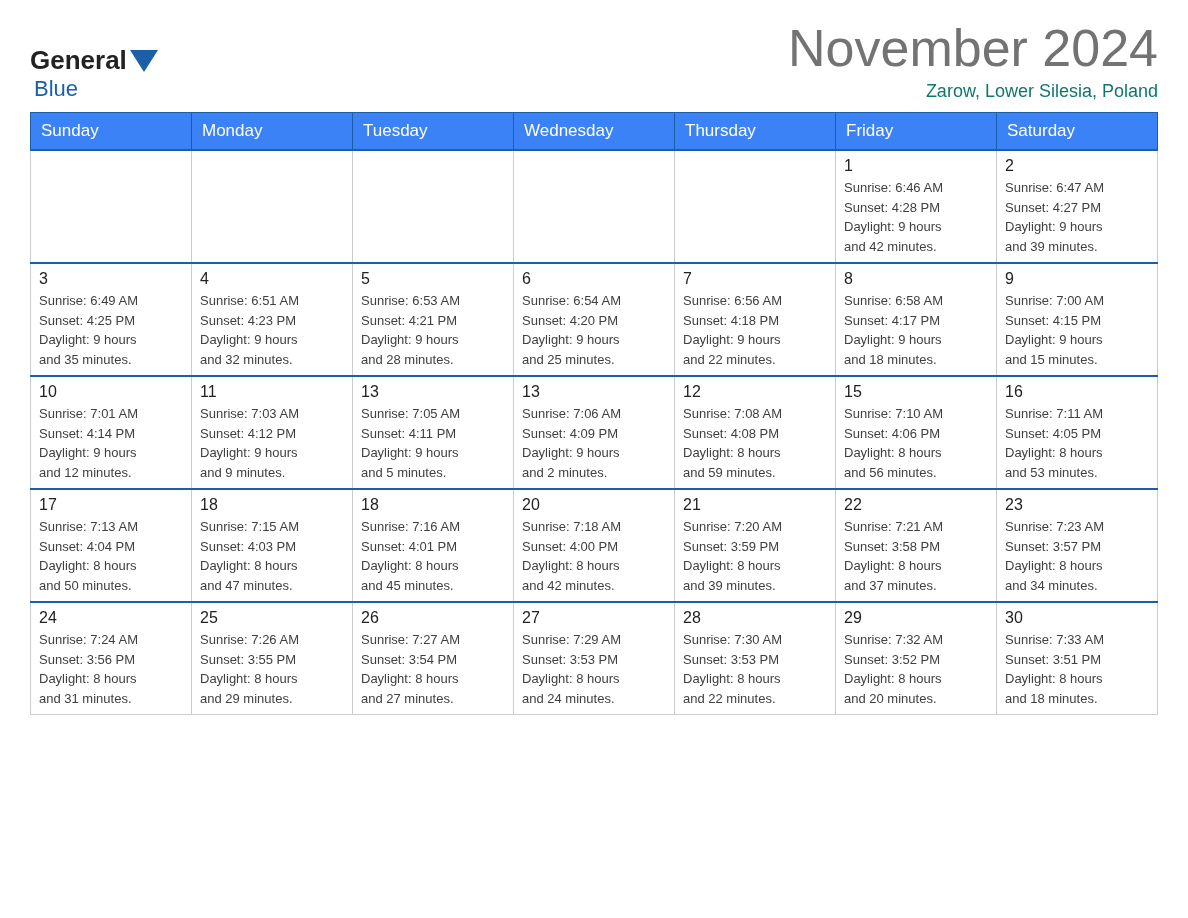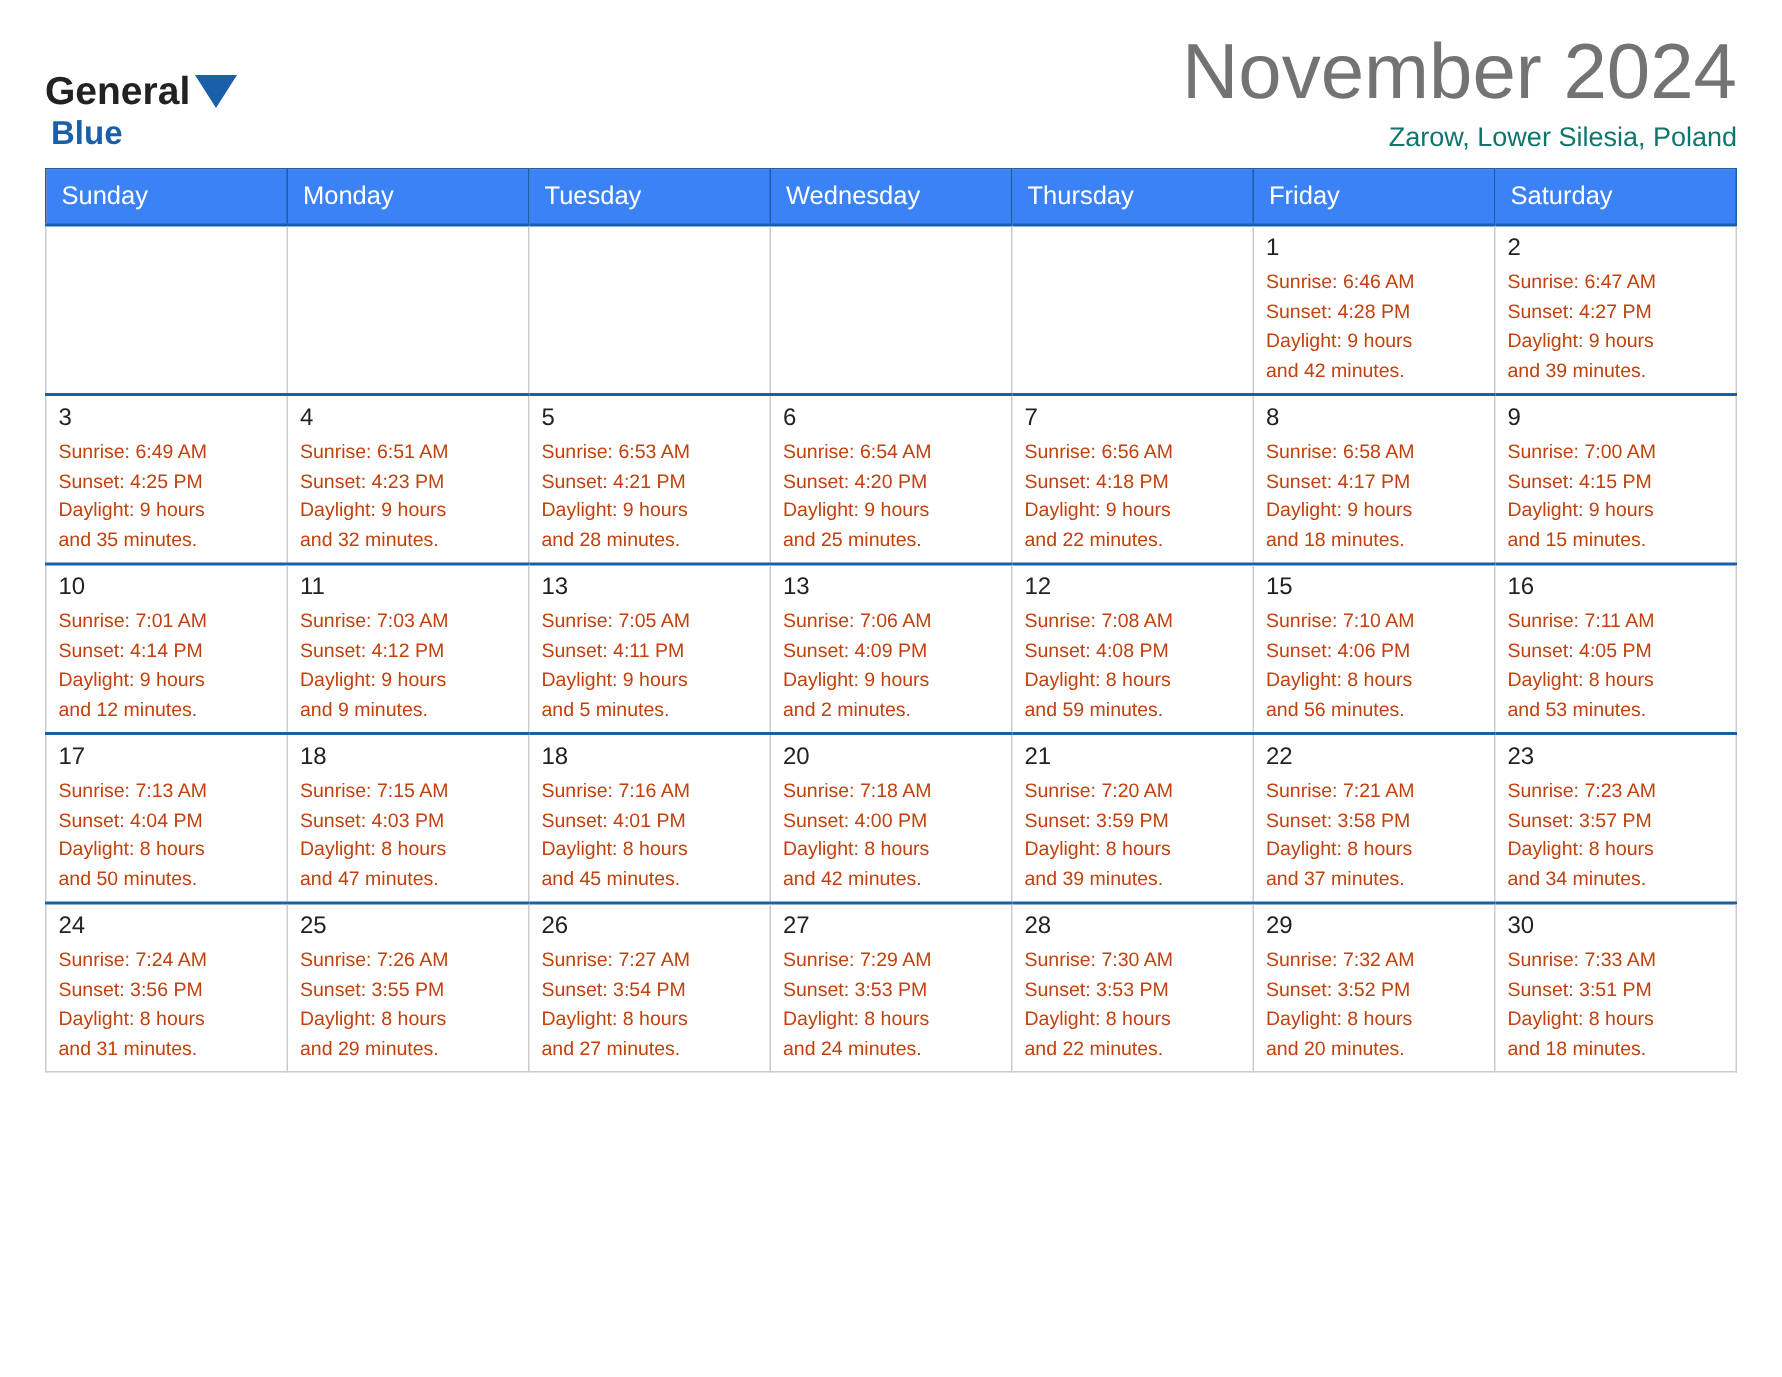--- a/index.html
+++ b/index.html
@@ -36,21 +36,21 @@
       width: 0;
       height: 0;
       border-left: 14px solid transparent;
       border-right: 14px solid transparent;
       border-top: 22px solid #1a5fa8;
       margin-left: 3px;
       margin-right: 2px;
     }
     .logo-bottom {
       font-size: 22px;
-      font-weight: bold;
+      font-weight: normal;
       color: #1a5fa8;
       margin-left: 4px;
     }
     .title-block {
       text-align: right;
     }
     .month-title {
       font-size: 52px;
       font-weight: normal;
       color: #737373;
@@ -90,21 +90,21 @@
     }
     .day-num {
       font-size: 16px;
       font-weight: normal;
       color: #222;
       display: block;
       margin-bottom: 3px;
     }
     .day-info {
       font-size: 13px;
-      color: #c2410c;
+      color: #404040;
       line-height: 1.5;
     }
   </style>
 </head>
 <body>
 
 <div class="header">
   <div class="logo">
     <div class="logo-top">
       <span class="general">General</span>

